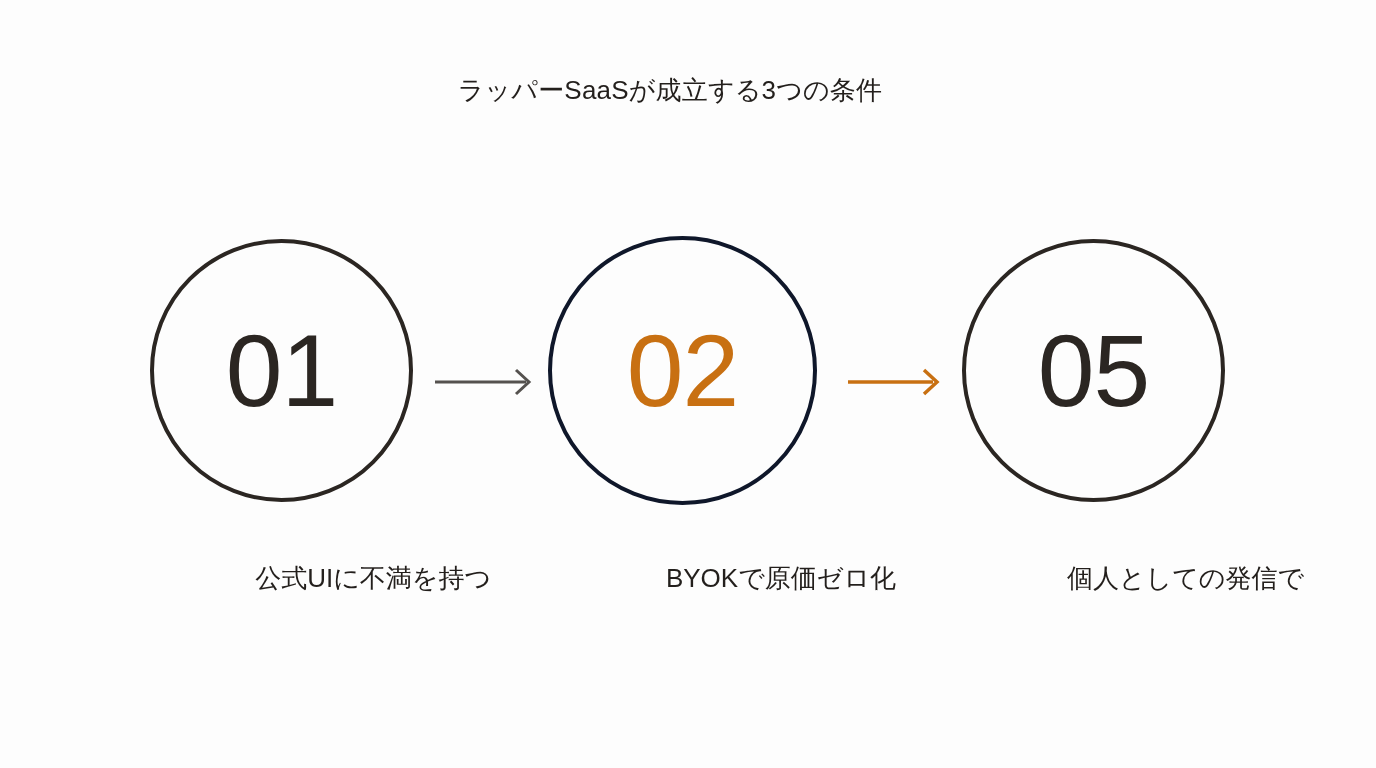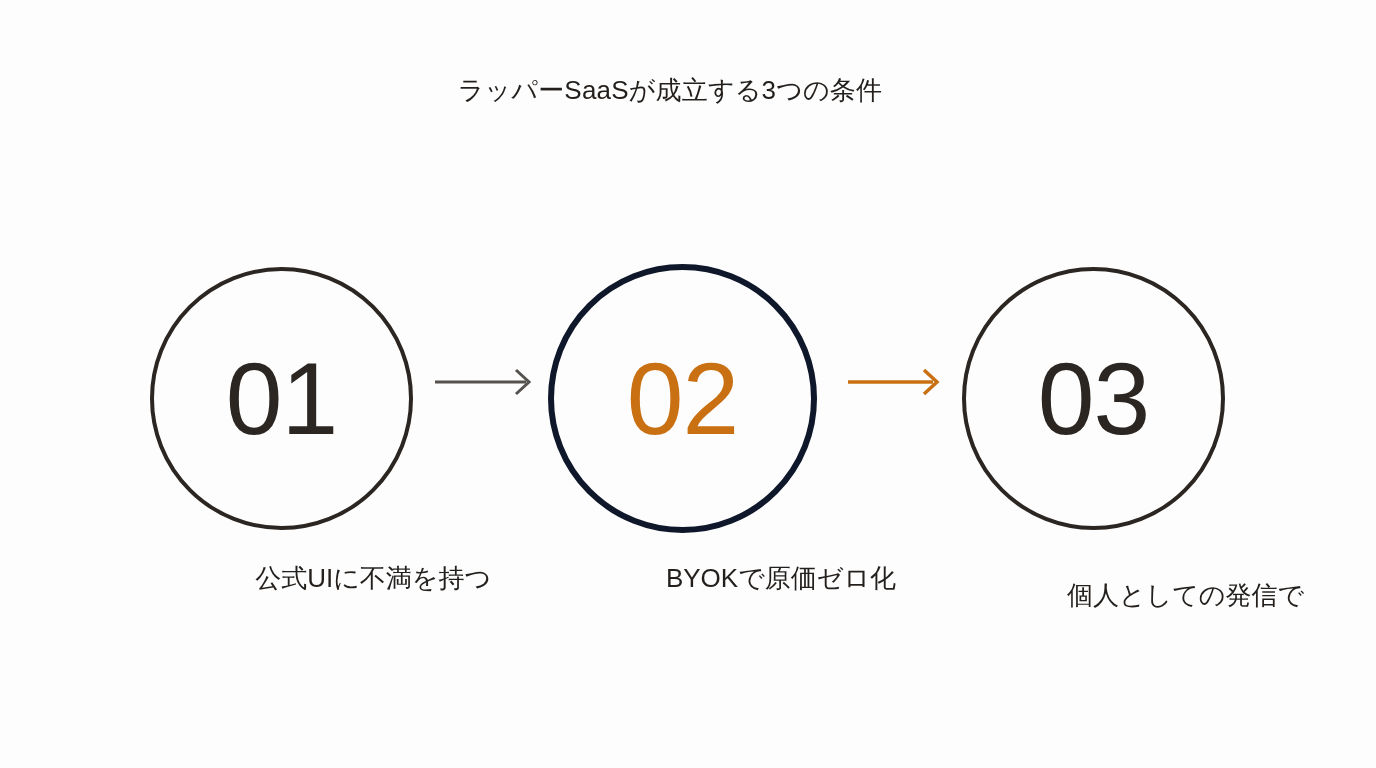--- a/index.html
+++ b/index.html
@@ -36,21 +36,21 @@
     line-height: 32px;
     letter-spacing: 0.2px;
     color: #231f1c;
     font-weight: 400;
     white-space: pre;
   }
 
   
   .step {
     position: absolute;
-    top: 267px;
+    top: 239px;
   }
   .step-1 { left: 150px; }
   .step-2 { left: 551px; }
   .step-3 { left: 962px; }
 
   .circle {
     position: relative;
     box-sizing: border-box;
     border-radius: 50%;
     background: transparent;
@@ -59,21 +59,21 @@
     justify-content: center;
   }
   .circle-dark {
     width: 263px;
     height: 263px;
     border: 4px solid #2b2622;
   }
   .circle-accent {
     width: 269px;
     height: 269px;
-    border: 6px solid #0f172a;
+    border: 4px solid #0f172a;
     margin-top: -3px;
     margin-left: -3px;
   }
 
   .circle-number {
     font-size: 102px;
     line-height: 102px;
     font-weight: 400;
     letter-spacing: -1px;
     user-select: none;
@@ -87,21 +87,21 @@
     top: 561px;
     width: 420px;
     text-align: right;
     font-size: 26px;
     line-height: 35px;
     color: #231f1c;
     font-weight: 400;
   }
   .caption-1 { left: 71px; }
   .caption-2 { left: 476px; }
-  .caption-3 { left: 884px; margin-top: 17px; }
+  .caption-3 { left: 884px; }
   .caption .line { display: block; white-space: pre; }
 
   
   .connector {
     position: absolute;
     top: 360px;
   }
   .connector-1 { left: 428px; }
   .connector-2 { left: 841px; }
 </style>
@@ -139,20 +139,20 @@
 
   <div class="connector connector-2">
     <svg width="110" height="44" viewBox="0 0 110 44" aria-hidden="true">
       <path d="M7 22 H 92" stroke="#c87012" stroke-width="3.5" fill="none" stroke-linecap="butt"></path>
       <path d="M83 10 L 96 22 L 83 34" stroke="#c87012" stroke-width="3.5" fill="none" stroke-linecap="butt" stroke-linejoin="miter"></path>
     </svg>
   </div>
 
   <div class="step step-3">
     <div class="circle circle-dark">
-      <span class="circle-number num-dark">03</span>
+      <span class="circle-number num-dark">05</span>
     </div>
   </div>
   <div class="caption caption-3">
     <span class="line">個人としての発信で</span>
   </div>
 
 </div>
 
 </body></html>

